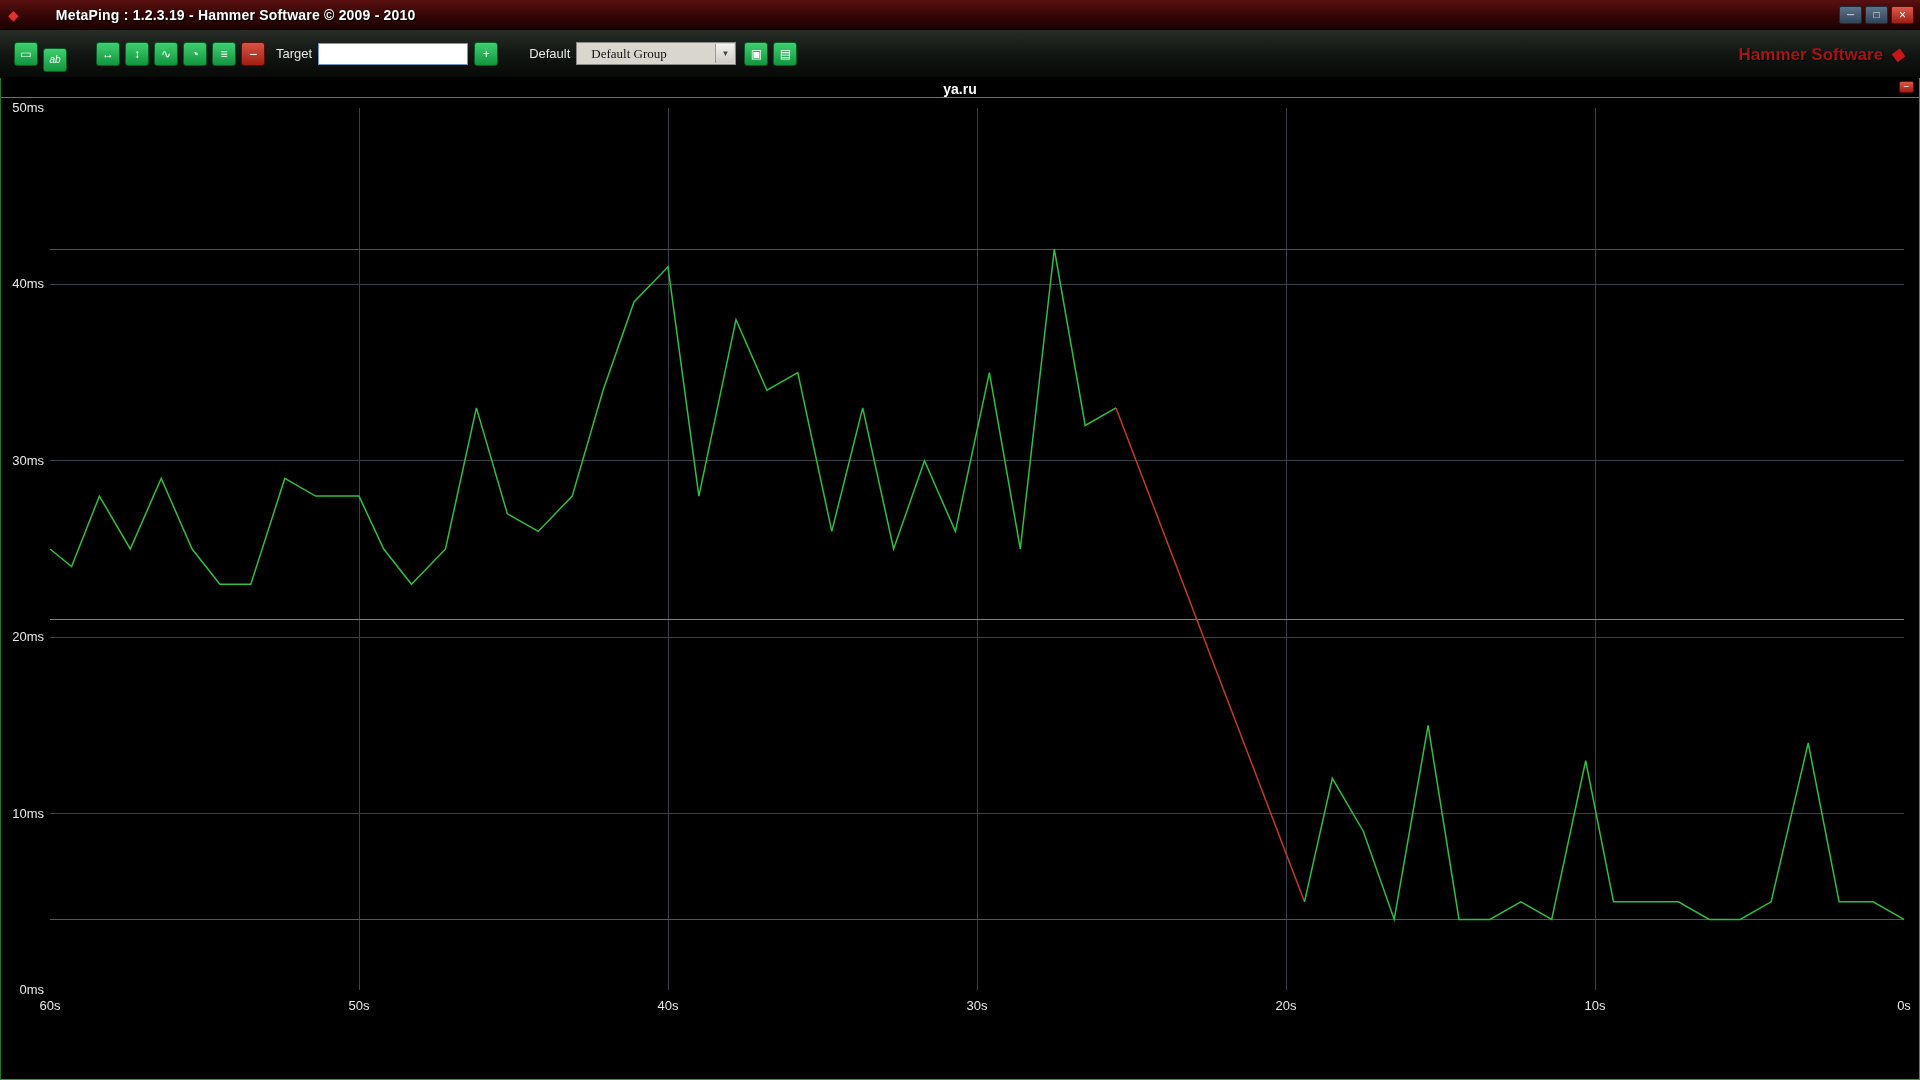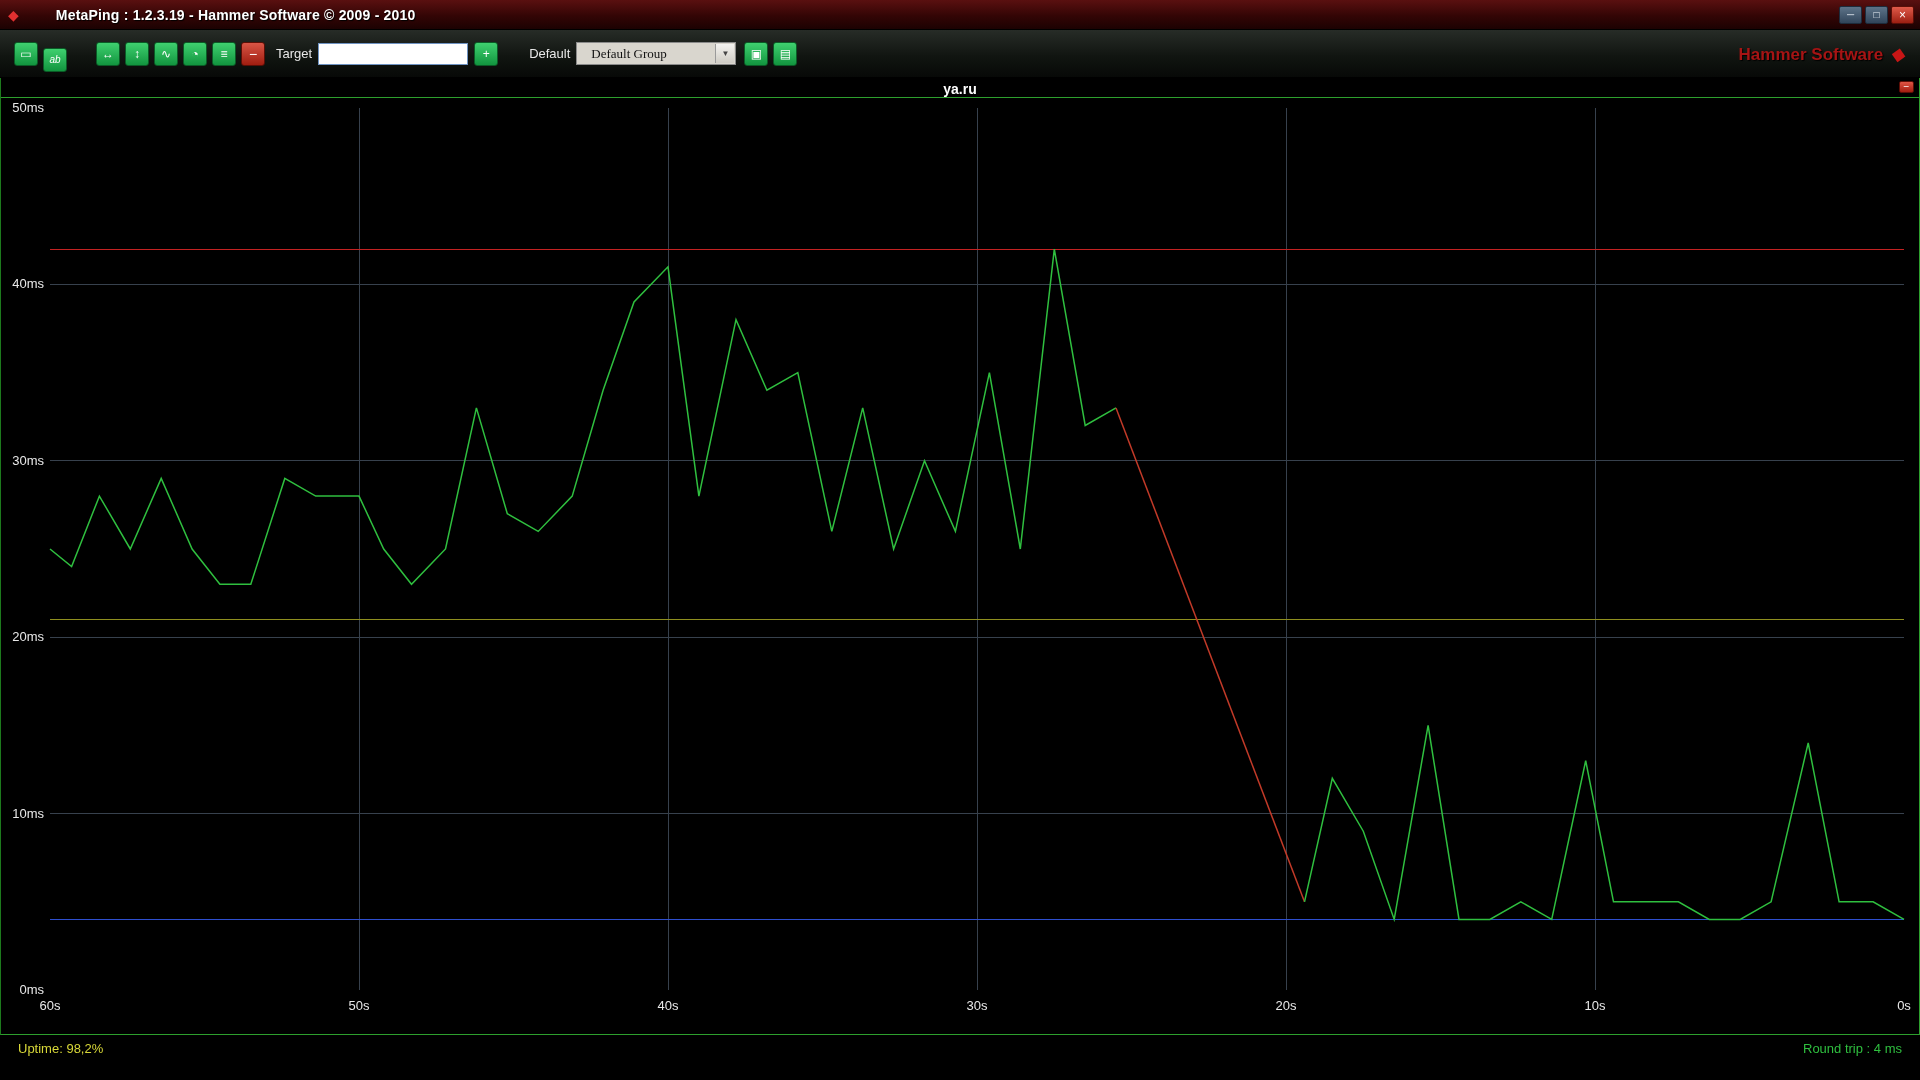--- a/index.html
+++ b/index.html
@@ -143,18 +143,14 @@
           <text x="358" y="912" text-anchor="middle" fill="#e8e8e8" font-size="13" font-family="Liberation Sans, sans-serif">50s</text>
           <text x="667" y="912" text-anchor="middle" fill="#e8e8e8" font-size="13" font-family="Liberation Sans, sans-serif">40s</text>
           <text x="976" y="912" text-anchor="middle" fill="#e8e8e8" font-size="13" font-family="Liberation Sans, sans-serif">30s</text>
           <text x="1285" y="912" text-anchor="middle" fill="#e8e8e8" font-size="13" font-family="Liberation Sans, sans-serif">20s</text>
           <text x="1594" y="912" text-anchor="middle" fill="#e8e8e8" font-size="13" font-family="Liberation Sans, sans-serif">10s</text>
           <text x="1903" y="912" text-anchor="middle" fill="#e8e8e8" font-size="13" font-family="Liberation Sans, sans-serif">0s</text>
         </svg>
     </div>
   </div>
 
-  <div class="statusbar">
-    <span class="uptime">Uptime: 98,2%</span>
-    <span class="roundtrip">Round trip : 4 ms</span>
-  </div>
 
 </div>
 
 </body></html>

